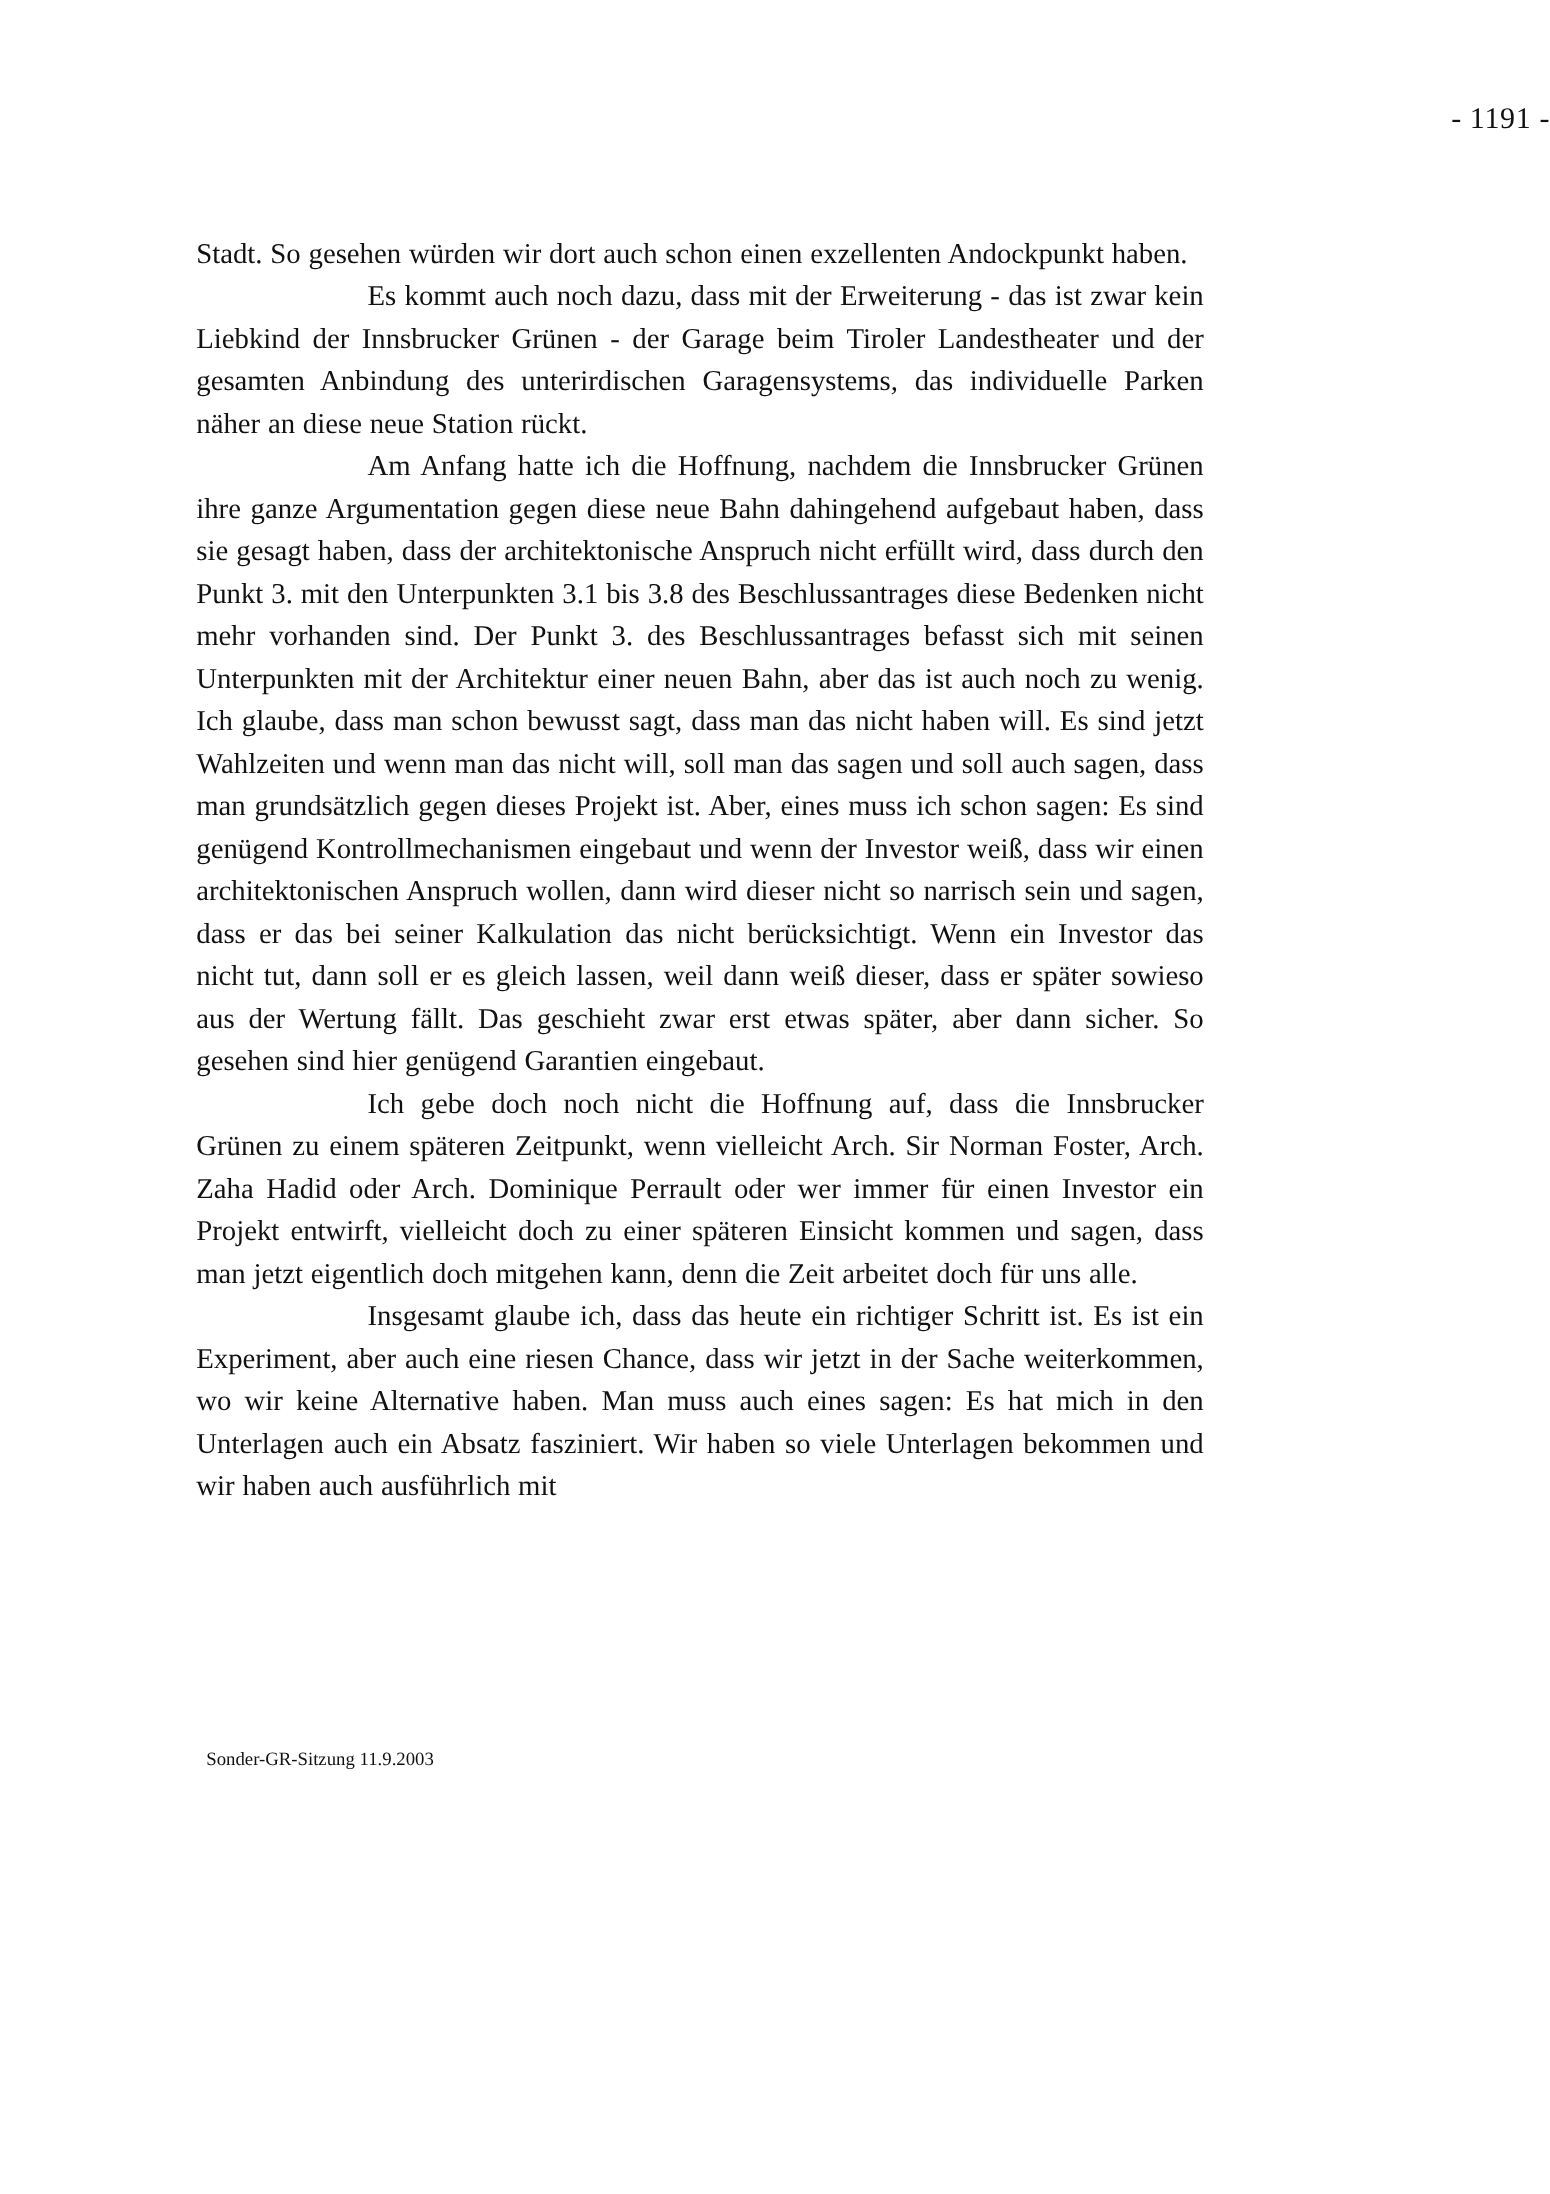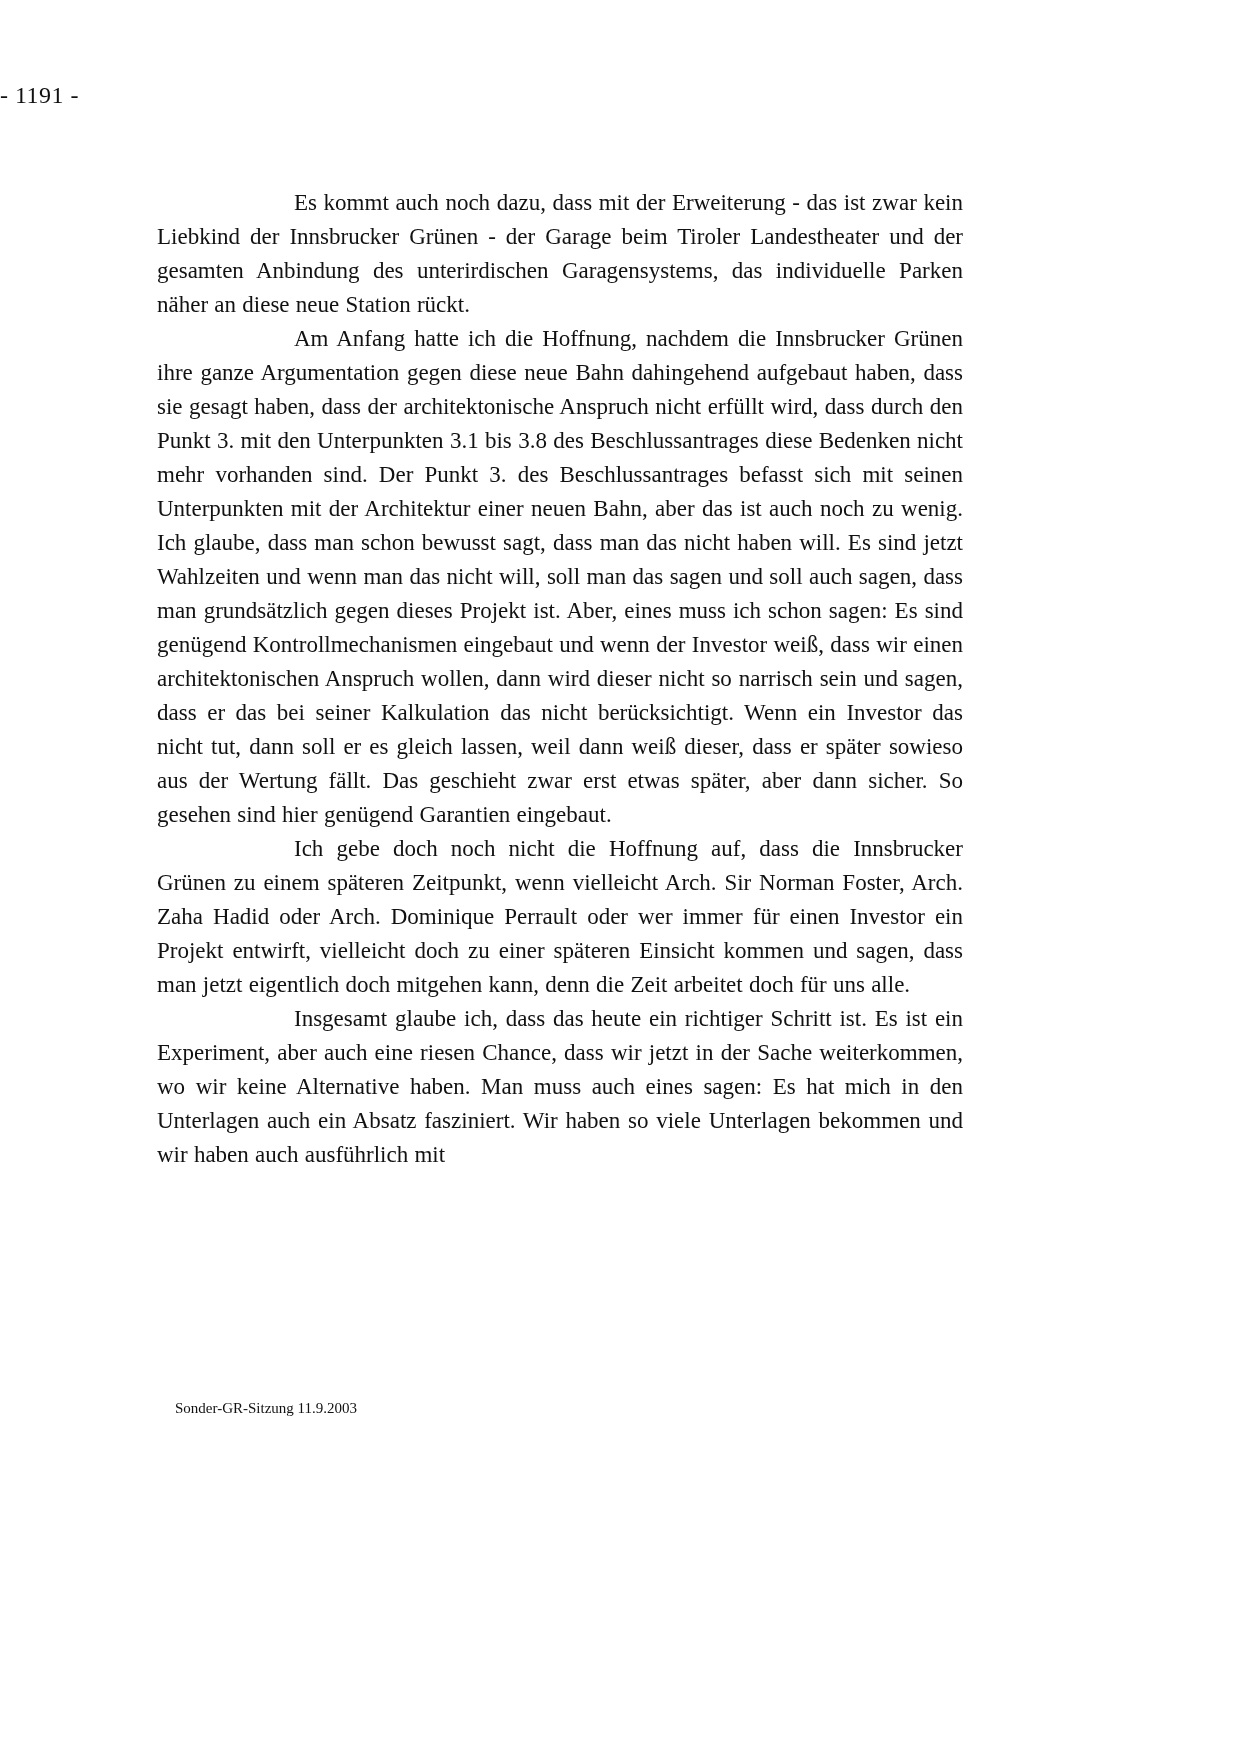--- a/index.html
+++ b/index.html
@@ -16,21 +16,21 @@
       background: #ffffff;
       color: #111111;
       font-family: "Liberation Serif", "DejaVu Serif", serif;
       overflow: hidden;
     }
     .page-number {
       position: absolute;
       top: 82px;
       left: 0;
       width: 100%;
-      text-align: left;
+      text-align: right;
       font-size: 24px;
       letter-spacing: 0.5px;
     }
     .page-body {
       position: absolute;
       top: 186px;
       left: 157px;
       width: 806px;
       font-size: 23px;
       line-height: 34px;
@@ -43,33 +43,34 @@
       hyphens: none;
       word-spacing: 0.5px;
     }
     .para.indent {
       text-indent: 137px;
       font-family: Liberation Serif, serif;
     }
     .page-footer {
       position: absolute;
       top: 1400px;
-      left: 175px;
+      left: 165px;
       font-size: 15px;
       color: #111111;
     }
   </style>
 </head>
 <body>
 
 <div class="page">
 
   <div class="page-number">- 1191 -</div>
 
   <div class="page-body">
+    <p class="para">Stadt. So gesehen würden wir dort auch schon einen exzellenten Andockpunkt haben.</p>
     <p class="para indent">Es kommt auch noch dazu, dass mit der Erweiterung - das ist zwar kein Liebkind der Innsbrucker Grünen - der Garage beim Tiroler Landestheater und der gesamten Anbindung des unterirdischen Garagensystems, das individuelle Parken näher an diese neue Station rückt.</p>
     <p class="para indent">Am Anfang hatte ich die Hoffnung, nachdem die Innsbrucker Grünen ihre ganze Argumentation gegen diese neue Bahn dahingehend aufgebaut haben, dass sie gesagt haben, dass der architektonische Anspruch nicht erfüllt wird, dass durch den Punkt 3. mit den Unterpunkten 3.1 bis 3.8 des Beschlussantrages diese Bedenken nicht mehr vorhanden sind. Der Punkt 3. des Beschlussantrages befasst sich mit seinen Unterpunkten mit der Architektur einer neuen Bahn, aber das ist auch noch zu wenig. Ich glaube, dass man schon bewusst sagt, dass man das nicht haben will. Es sind jetzt Wahlzeiten und wenn man das nicht will, soll man das sagen und soll auch sagen, dass man grundsätzlich gegen dieses Projekt ist. Aber, eines muss ich schon sagen: Es sind genügend Kontrollmechanismen eingebaut und wenn der Investor weiß, dass wir einen architektonischen Anspruch wollen, dann wird dieser nicht so narrisch sein und sagen, dass er das bei seiner Kalkulation das nicht berücksichtigt. Wenn ein Investor das nicht tut, dann soll er es gleich lassen, weil dann weiß dieser, dass er später sowieso aus der Wertung fällt. Das geschieht zwar erst etwas später, aber dann sicher. So gesehen sind hier genügend Garantien eingebaut.</p>
     <p class="para indent">Ich gebe doch noch nicht die Hoffnung auf, dass die Innsbrucker Grünen zu einem späteren Zeitpunkt, wenn vielleicht Arch. Sir Norman Foster, Arch. Zaha Hadid oder Arch. Dominique Perrault oder wer immer für einen Investor ein Projekt entwirft, vielleicht doch zu einer späteren Einsicht kommen und sagen, dass man jetzt eigentlich doch mitgehen kann, denn die Zeit arbeitet doch für uns alle.</p>
     <p class="para indent">Insgesamt glaube ich, dass das heute ein richtiger Schritt ist. Es ist ein Experiment, aber auch eine riesen Chance, dass wir jetzt in der Sache weiterkommen, wo wir keine Alternative haben. Man muss auch eines sagen: Es hat mich in den Unterlagen auch ein Absatz fasziniert. Wir haben so viele Unterlagen bekommen und wir haben auch ausführlich mit</p>
   </div>
 
   <div class="page-footer">Sonder-GR-Sitzung 11.9.2003</div>
 
 </div>
 

